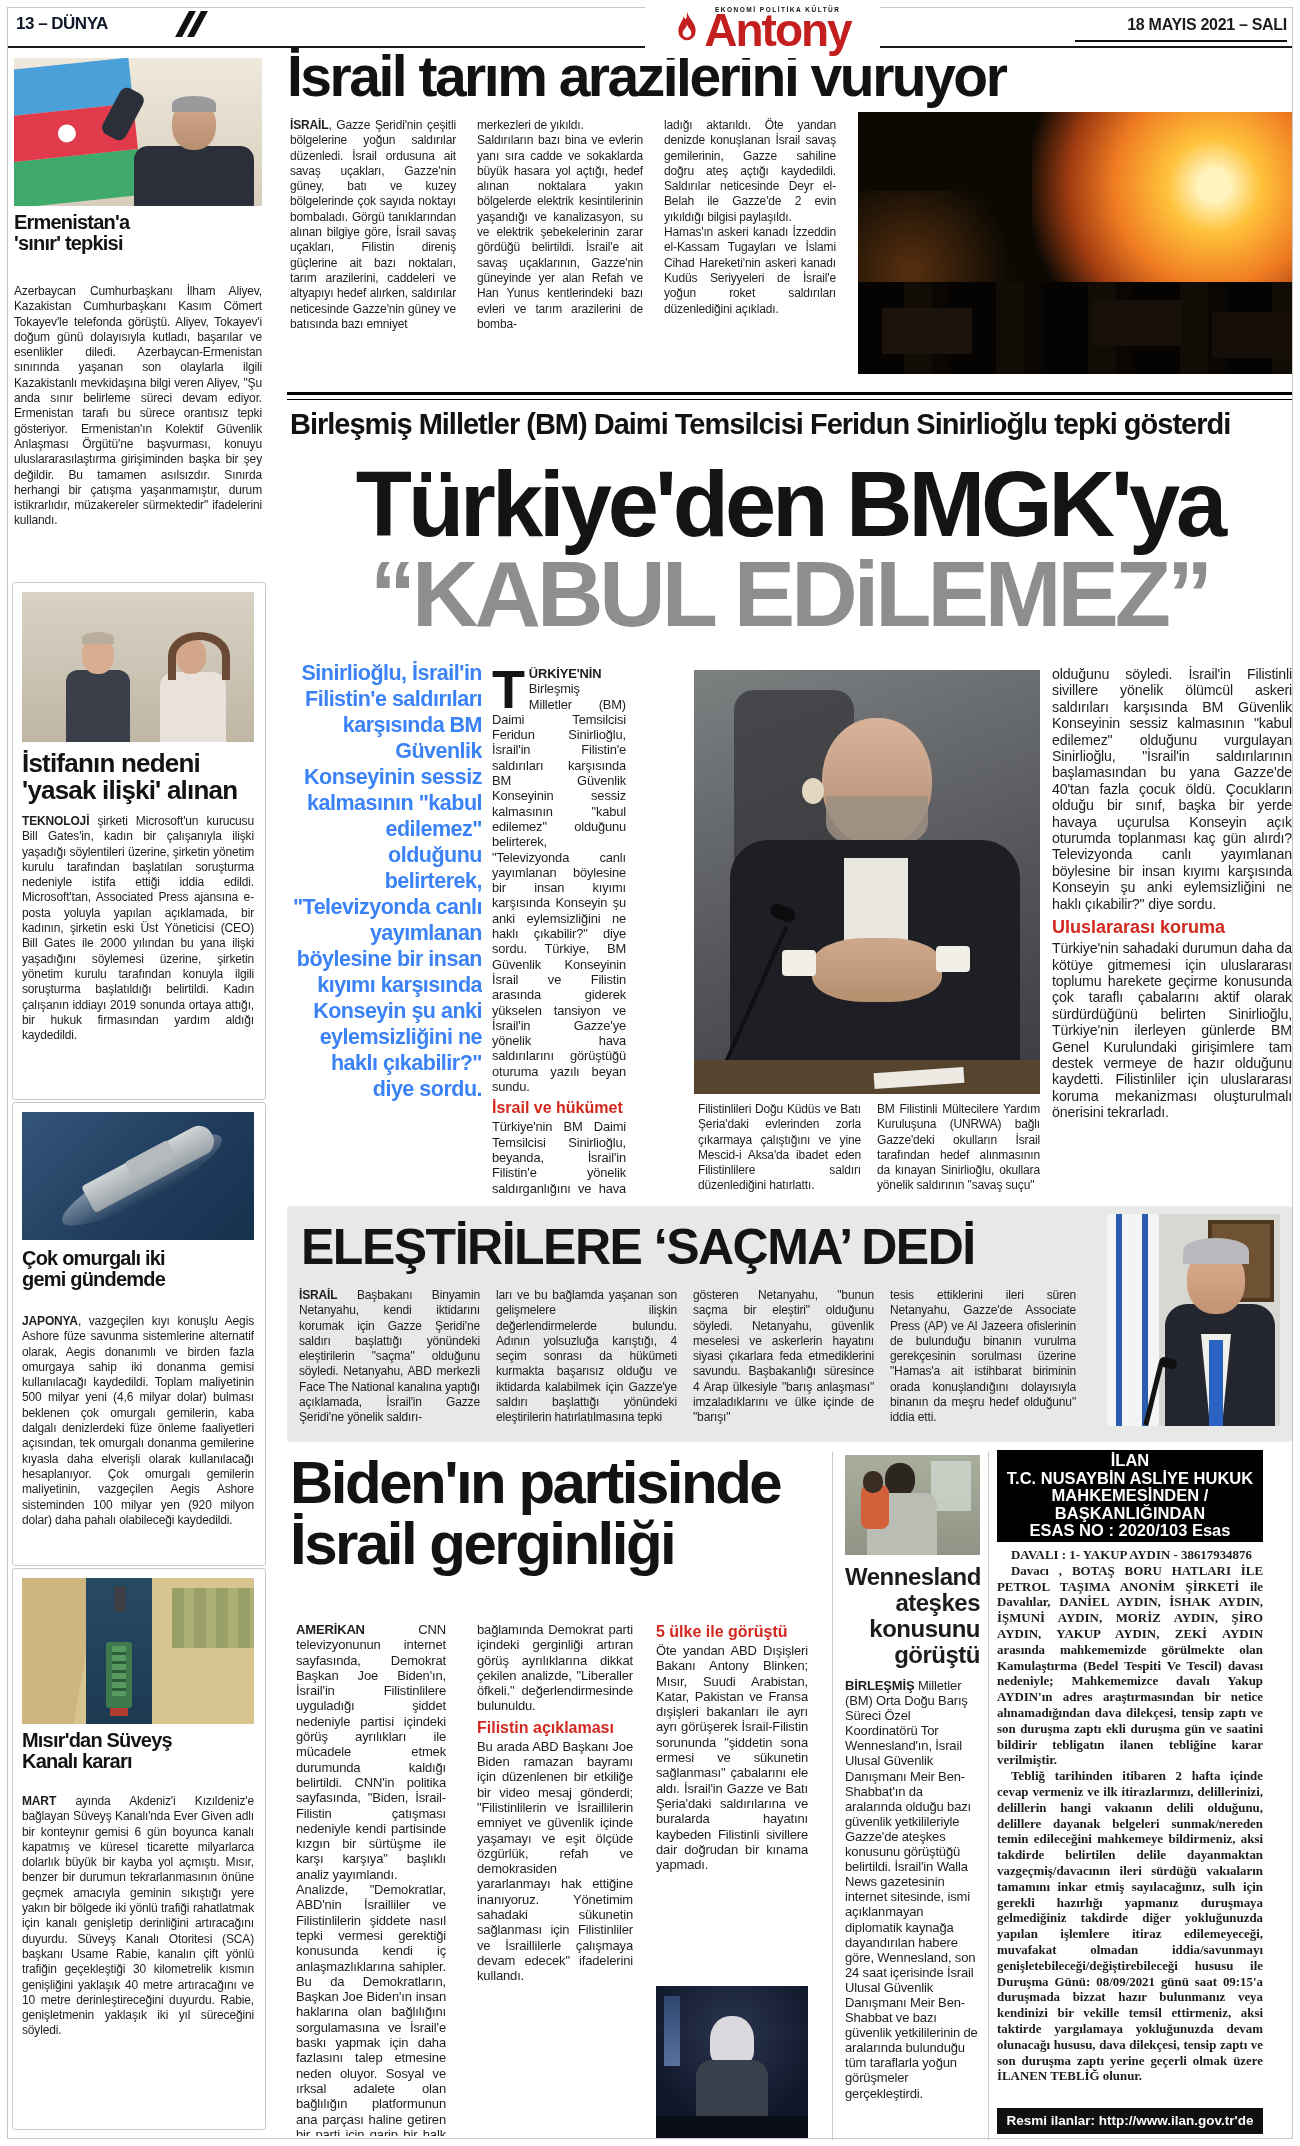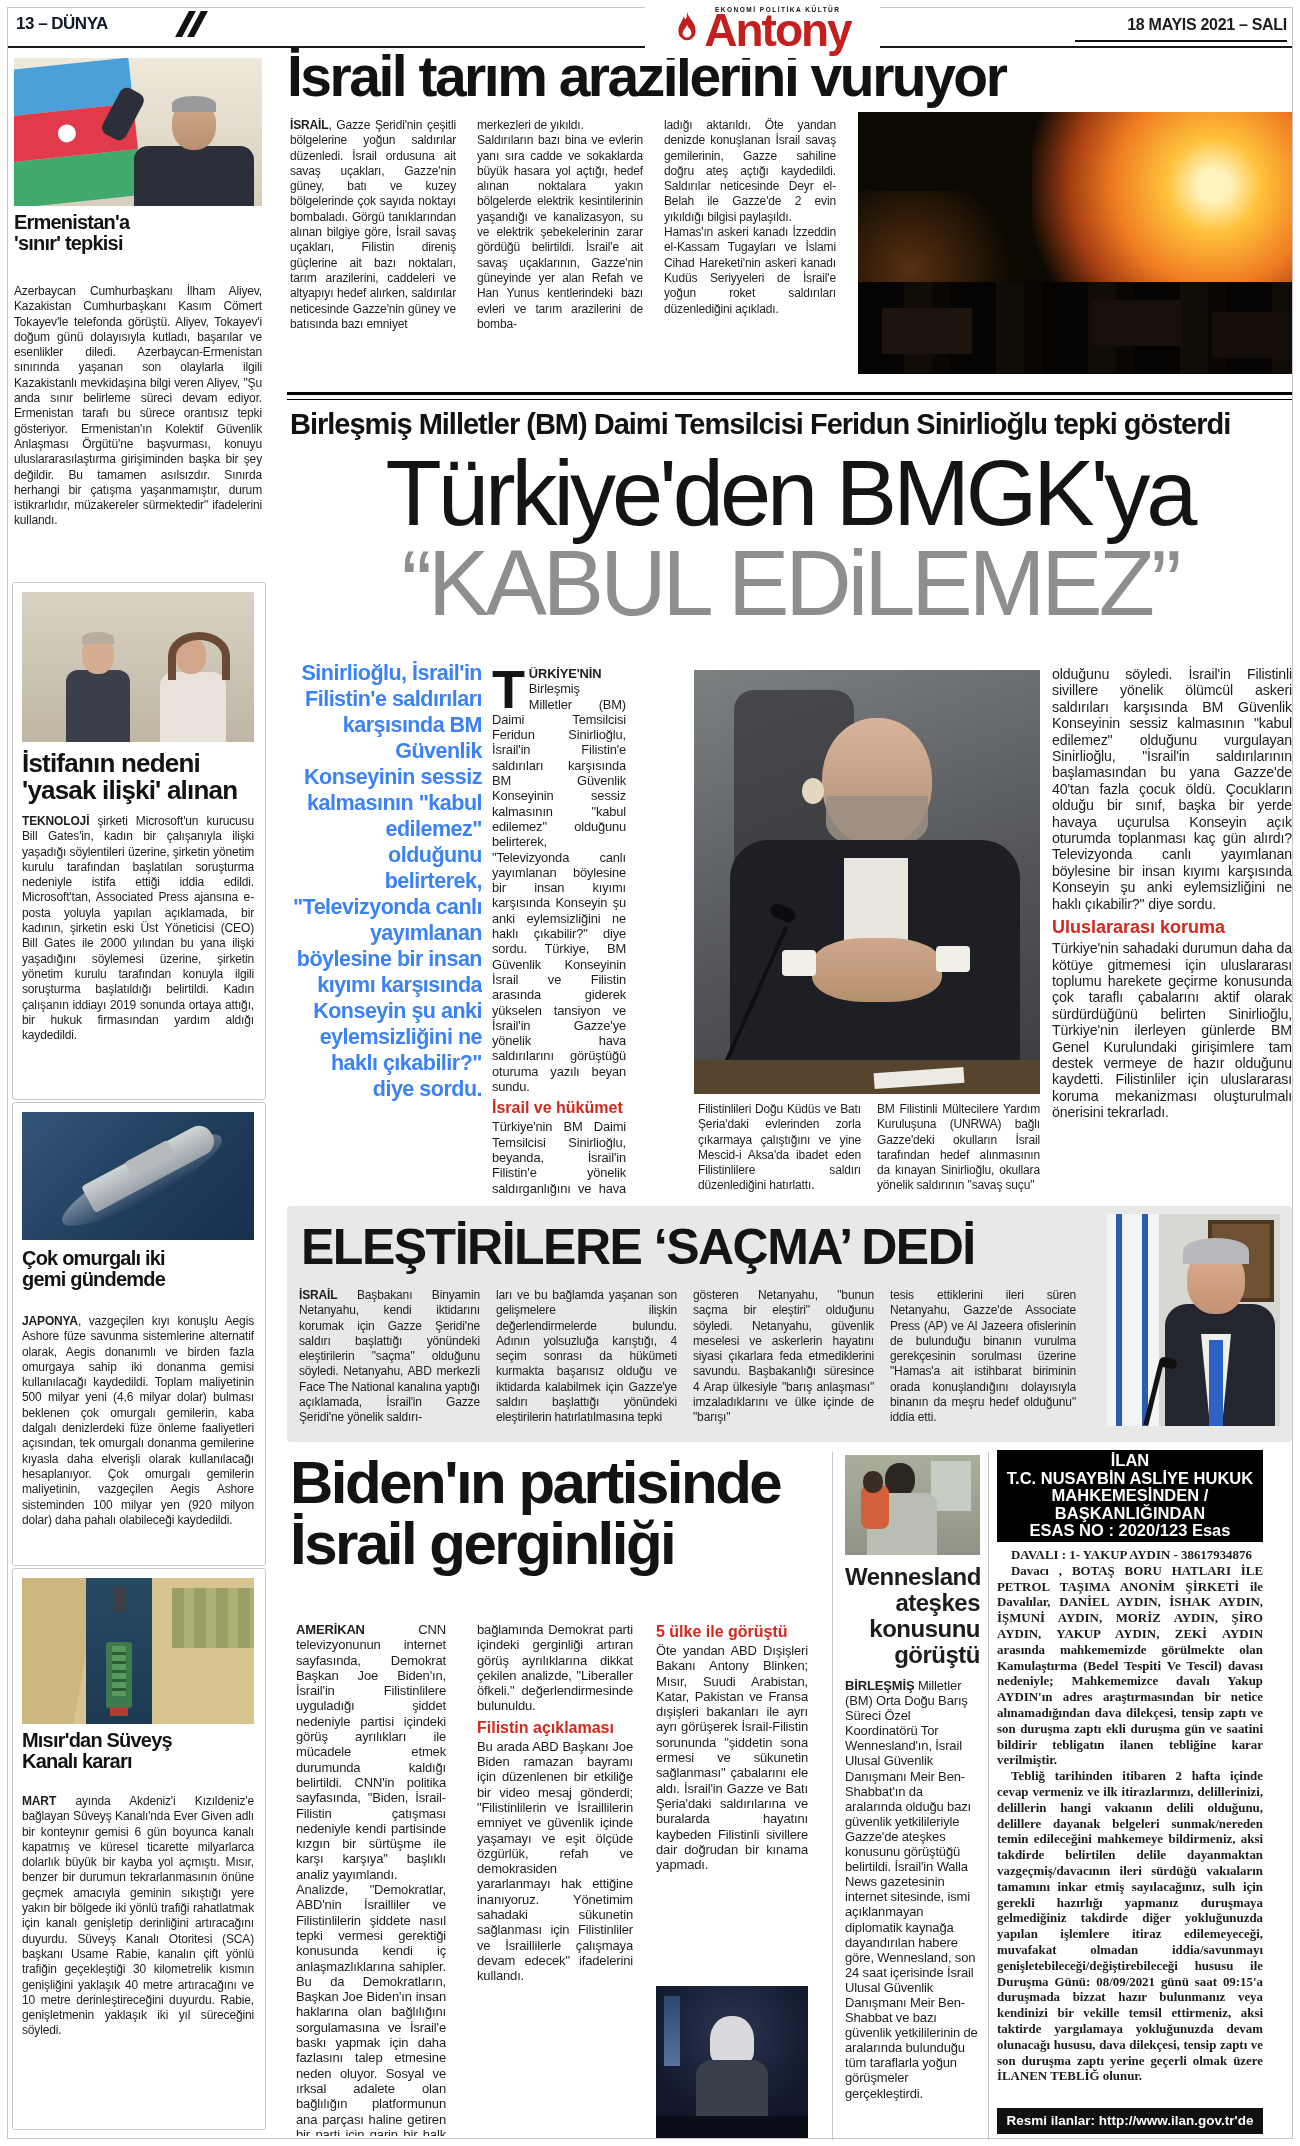--- a/index.html
+++ b/index.html
@@ -23,21 +23,21 @@
   .pre{white-space:pre-line;}
   .rail-h{font-weight:800;font-size:20px;line-height:1.05;letter-spacing:-0.8px;color:#131313;}
   .box{position:absolute;border:1px solid #c9c9c9;border-radius:3px;background:#fff;}
   .subhead{color:#d2281e;font-weight:800;font-size:16px;margin:5px 0 2px;text-align:left;}
   .ph{position:absolute;overflow:hidden;background:#888;}
   .dropcap{float:left;font-size:54px;line-height:44px;font-weight:800;margin:1px 4px 0 0;color:#141414;}
   .vrule{position:absolute;width:1px;background:#c9c9c9;}
   
   .tophead{font-weight:800;font-size:57px;letter-spacing:-2.5px;color:#121212;line-height:1;}
   .kicker{font-weight:800;font-size:29px;letter-spacing:-1px;color:#121212;}
-  .mainhead{font-weight:400;letter-spacing:-4px;text-align:center;line-height:0.98;}
+  .mainhead{font-weight:700;letter-spacing:-4px;text-align:center;line-height:0.98;margin-top:11px;}
   .mh1{font-size:92px;color:#141414;display:block;}
   .mh2{font-size:92px;color:#8e8e8e;display:block;}
   .drule{position:absolute;left:287px;width:1005px;border-top:3px solid #000;border-bottom:1.5px solid #000;height:4px;}
   .deck{font-weight:800;font-size:21.5px;line-height:26px;text-align:right;color:#3b82f6;letter-spacing:-0.5px;overflow:hidden;}
   .graybox{position:absolute;background:#e8e8e8;border-radius:4px;}
   .nethead{font-weight:800;font-size:50px;letter-spacing:-1.5px;color:#141414;}
   .bidenhead{font-weight:800;font-size:60px;line-height:61px;letter-spacing:-2.5px;color:#131313;}
   .wennhead{font-weight:800;font-size:24px;line-height:26px;letter-spacing:-0.5px;text-align:right;}
   .legal-title{background:#000;color:#fff;text-align:center;font-weight:800;font-size:16.5px;line-height:17.5px;padding-top:2px;}
   .legal-body{font-family:"Liberation Serif",serif;font-weight:700;font-size:12.9px;line-height:15.8px;
@@ -233,21 +233,21 @@
 ateşkes
 konusunu
 görüştü</div>
   <p class="abs body-txt" style="left:845px;top:1678px;width:135px;height:460px;margin:0;font-size:13px;line-height:15.1px;text-align:left;"><b>BİRLEŞMİŞ</b><span> Milletler (BM) Orta Doğu Barış Süreci Özel Koordinatörü Tor Wennesland'ın, İsrail Ulusal Güvenlik Danışmanı Meir Ben-Shabbat'ın da aralarında olduğu bazı güvenlik yetkilileriyle Gazze'de ateşkes konusunu görüştüğü belirtildi. İsrail'in Walla News gazetesinin internet sitesinde, ismi açıklanmayan diplomatik kaynağa dayandırılan habere göre, Wennesland, son 24 saat içerisinde İsrail Ulusal Güvenlik Danışmanı Meir Ben-Shabbat ve bazı güvenlik yetkililerinin de aralarında bulunduğu tüm taraflarla yoğun görüşmeler gerçekleştirdi.</span></p>
 
   <div class="abs legal-title" style="left:997px;top:1450px;width:266px;height:90px;">
     <div>İLAN</div>
     <div>T.C. NUSAYBİN ASLİYE HUKUK</div>
     <div>MAHKEMESİNDEN /</div>
     <div>BAŞKANLIĞINDAN</div>
-    <div>ESAS NO : 2020/123 Esas</div>
+    <div>ESAS NO : 2020/103 Esas</div>
   </div>
   <div class="abs legal-body" style="left:997px;top:1548px;width:266px;height:552px;">
     <p>DAVALI : 1- YAKUP AYDIN - 38617934876</p>
     <p>Davacı , BOTAŞ BORU HATLARI İLE PETROL TAŞIMA ANONİM ŞİRKETİ ile Davalılar, DANİEL AYDIN, İSHAK AYDIN, İŞMUNİ AYDIN, MORİZ AYDIN, ŞİRO AYDIN, YAKUP AYDIN, ZEKİ AYDIN arasında mahkememizde görülmekte olan Kamulaştırma (Bedel Tespiti Ve Tescil) davası nedeniyle; Mahkememizce davalı Yakup AYDIN'ın adres araştırmasından bir netice alınamadığından dava dilekçesi, tensip zaptı ve son duruşma zaptı ekli duruşma gün ve saatini bildirir tebligatın ilanen tebliğine karar verilmiştir.</p>
     <p>Tebliğ tarihinden itibaren 2 hafta içinde cevap vermeniz ve ilk itirazlarınızı, delillerinizi, delillerin hangi vakıanın delili olduğunu, delillere dayanak belgeleri sunmak/nereden temin edileceğini mahkemeye bildirmeniz, aksi takdirde belirtilen delile dayanmaktan vazgeçmiş/davacının ileri sürdüğü vakıaların tamamını inkar etmiş sayılacağınız, sulh için gerekli hazırlığı yapmanız duruşmaya gelmediğiniz takdirde diğer yokluğunuzda yapılan işlemlere itiraz edilemeyeceği, muvafakat olmadan iddia/savunmayı genişletebileceği/değiştirebileceği hususu ile Duruşma Günü: 08/09/2021 günü saat 09:15'a duruşmada bizzat hazır bulunmanız veya kendinizi bir vekille temsil ettirmeniz, aksi taktirde yargılamaya yokluğunuzda devam olunacağı hususu, dava dilekçesi, tensip zaptı ve son duruşma zaptı yerine geçerli olmak üzere İLANEN TEBLİĞ olunur.</p>
   </div>
   <div class="abs legal-foot" style="left:997px;top:2108px;width:266px;height:26px;">Resmi ilanlar: http://www.ilan.gov.tr'de Basın:1372333</div>
 
 </div>
 

